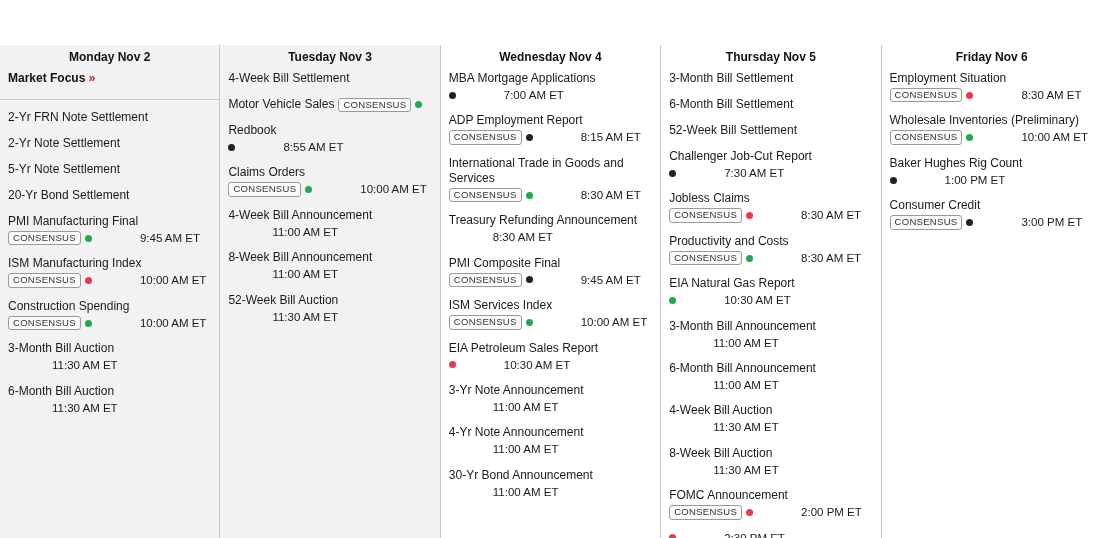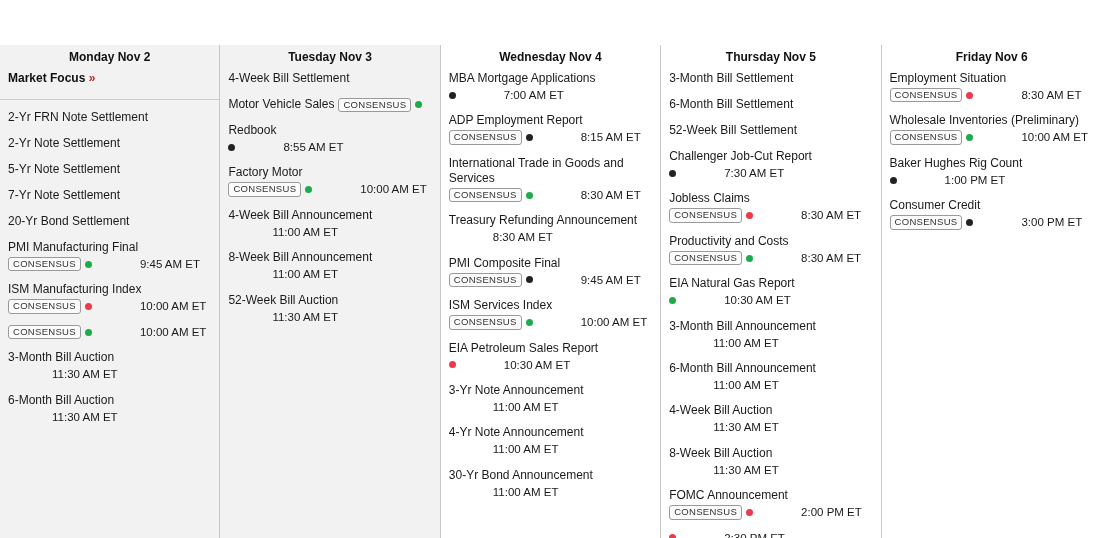--- a/index.html
+++ b/index.html
@@ -114,42 +114,40 @@
         <div class="event">
           <span class="ev-title title-line">2-Yr FRN Note Settlement</span>
         </div>
         <div class="event">
           <span class="ev-title title-line">2-Yr Note Settlement</span>
         </div>
         <div class="event">
           <span class="ev-title title-line">5-Yr Note Settlement</span>
         </div>
         <div class="event">
-          <span class="ev-title title-line">7-Yr Note Settlement</span>
-        </div>
-        <div class="event">
           <span class="ev-title title-line">20-Yr Bond Settlement</span>
         </div>
         <div class="event">
           <span class="ev-title title-line">PMI Manufacturing Final</span>
           <span class="ev-meta" style="display: flex;">
             <span class="consensus-tag">CONSENSUS</span>
             <span class="dot green"></span>
             <span class="ev-time">9:45 AM ET</span>
           </span>
         </div>
         <div class="event">
           <span class="ev-title title-line">ISM Manufacturing Index</span>
           <span class="ev-meta" style="display: flex;">
             <span class="consensus-tag">CONSENSUS</span>
             <span class="dot red"></span>
             <span class="ev-time">10:00 AM ET</span>
           </span>
         </div>
         <div class="event">
+          <span class="ev-title title-line">Construction Spending</span>
           <span class="ev-meta" style="display: flex;">
             <span class="consensus-tag">CONSENSUS</span>
             <span class="dot green"></span>
             <span class="ev-time">10:00 AM ET</span>
           </span>
         </div>
         <div class="event">
           <span class="ev-title title-line">3-Month Bill Auction</span>
           <span class="ev-meta" style="display: flex;">
             <span class="ev-time">11:30 AM ET</span>
@@ -174,21 +172,21 @@
             <span class="dot green"></span>
           </span></div>
         <div class="event">
           <span class="ev-title title-line">Redbook</span>
           <span class="ev-meta" style="display: flex;">
             <span class="dot black"></span>
             <span class="ev-time">8:55 AM ET</span>
           </span>
         </div>
         <div class="event">
-          <span class="ev-title title-line">Factory Motor</span>
+          <span class="ev-title title-line">Claims Orders</span>
           <span class="ev-meta" style="display: flex;">
             <span class="consensus-tag">CONSENSUS</span>
             <span class="dot green"></span>
             <span class="ev-time">10:00 AM ET</span>
           </span>
         </div>
         <div class="event">
           <span class="ev-title title-line">4-Week Bill Announcement</span>
           <span class="ev-meta" style="display: flex;">
             <span class="ev-time">11:00 AM ET</span>

